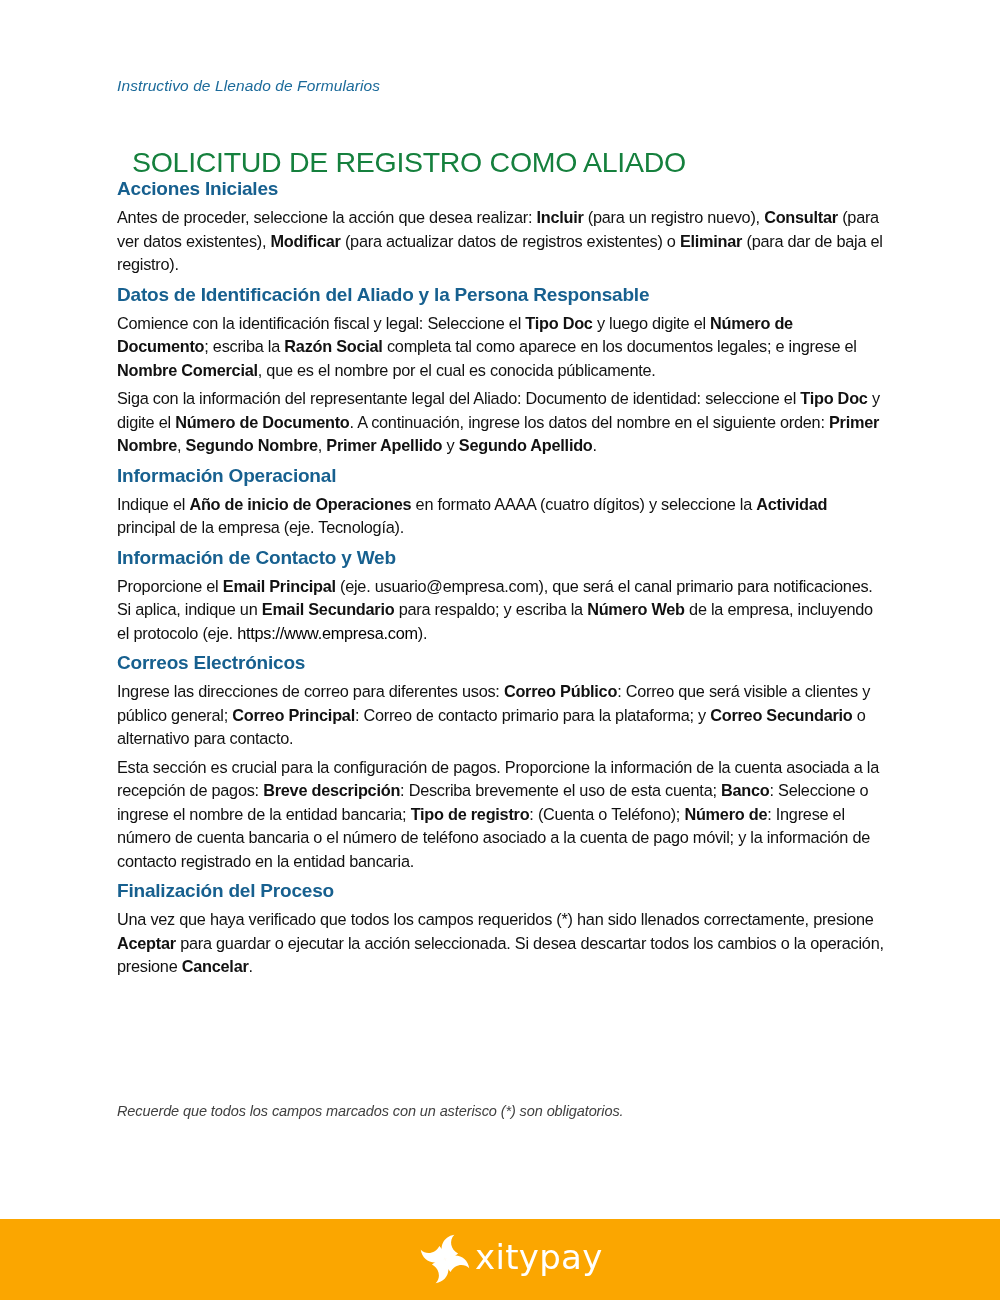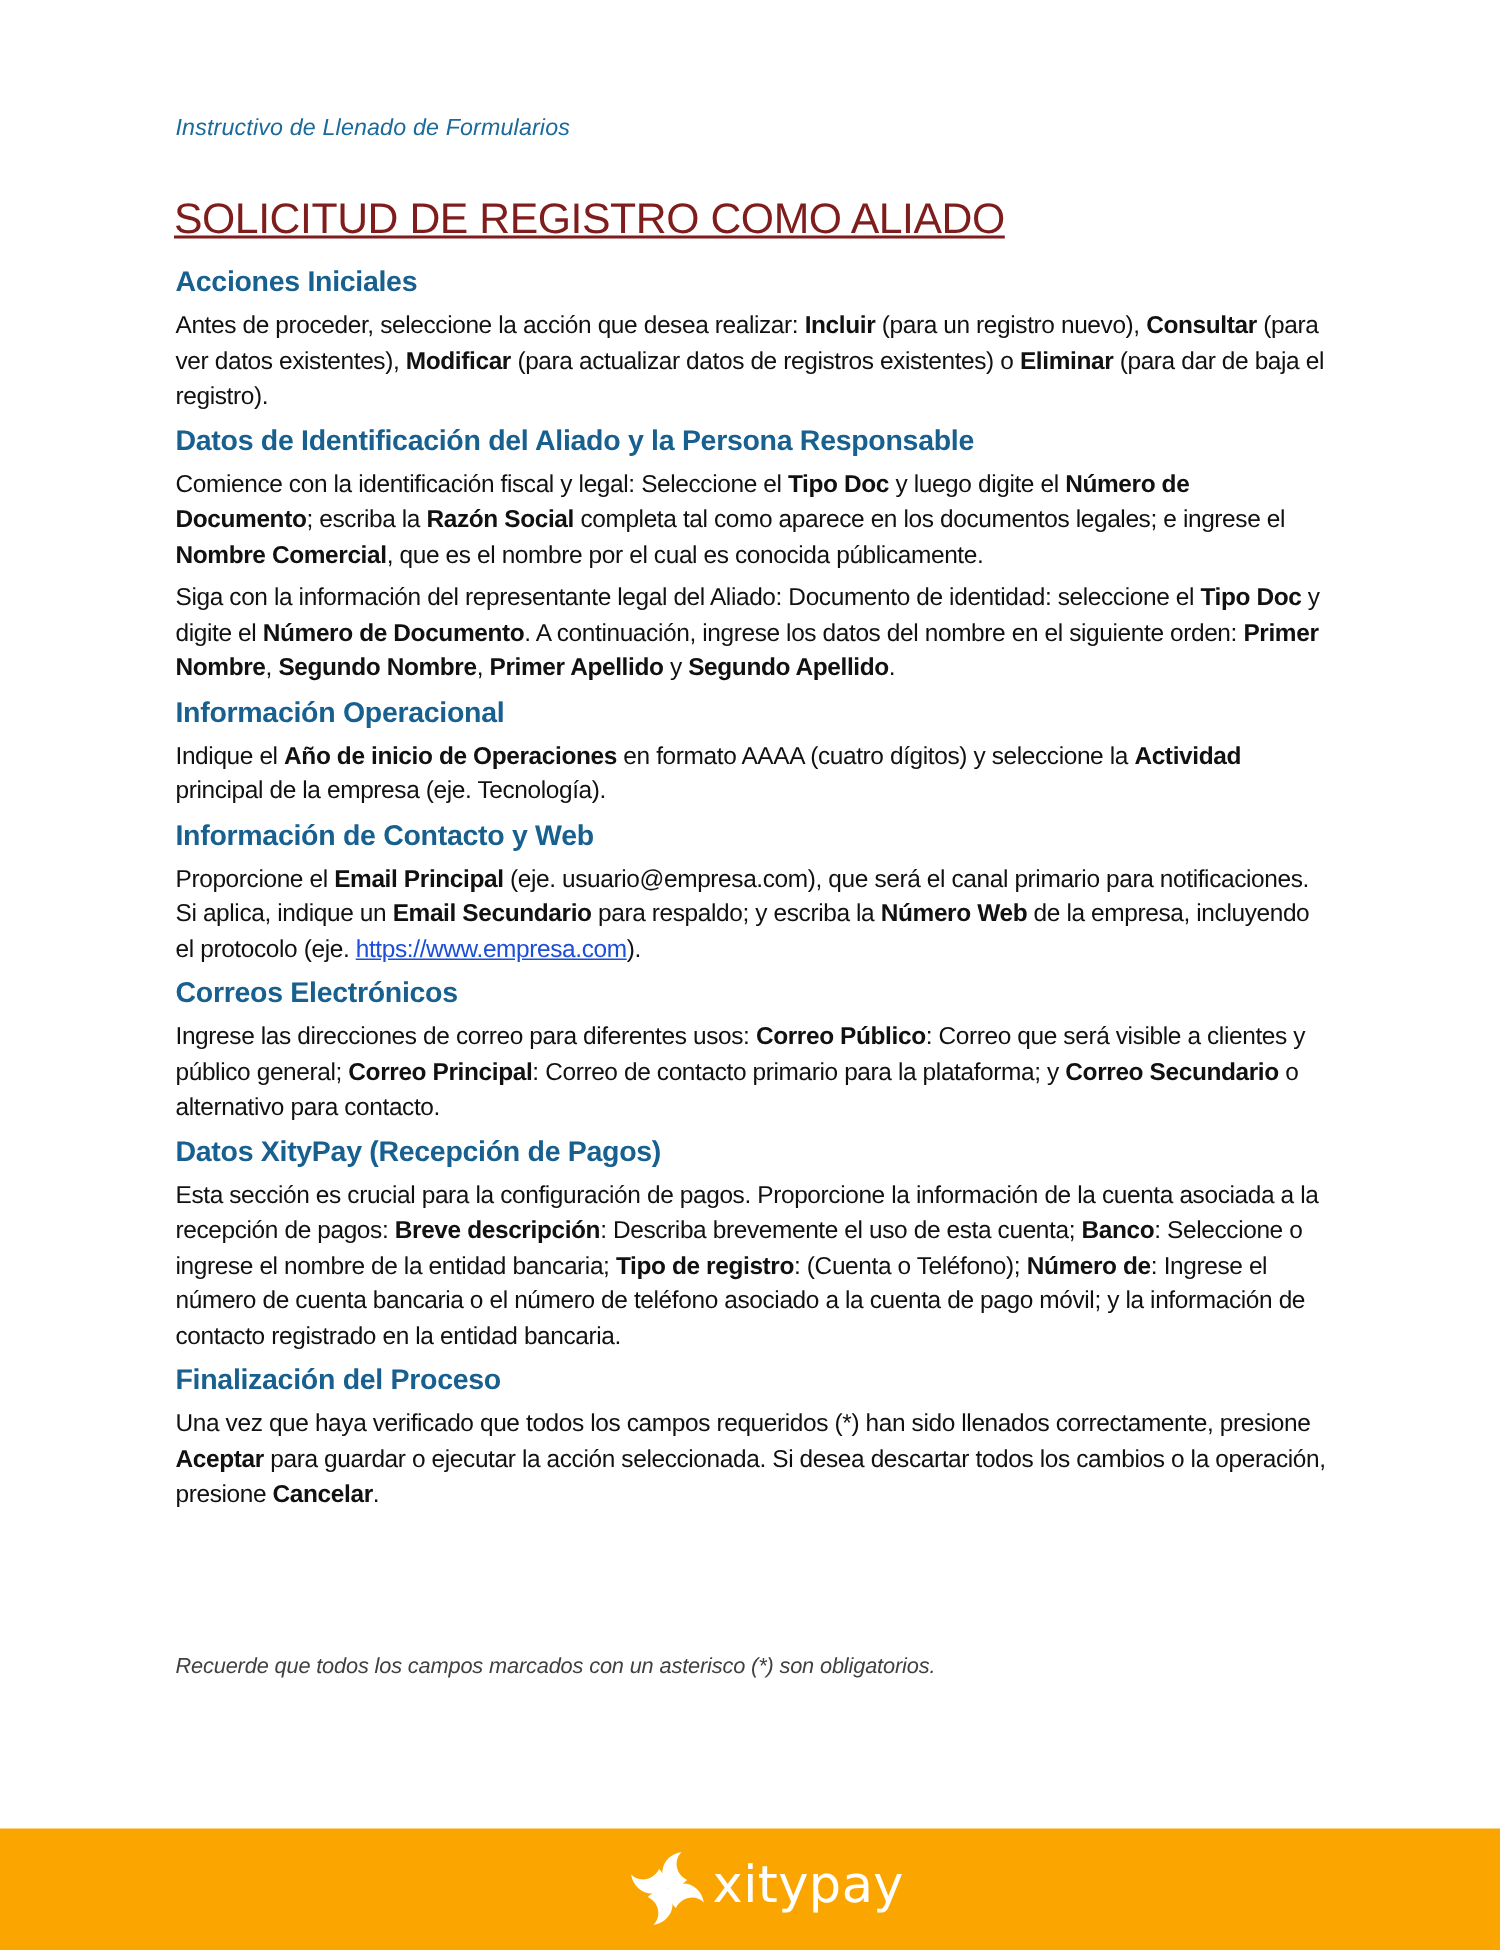--- a/index.html
+++ b/index.html
@@ -10,37 +10,37 @@
       color: #111111;
     }
     .page { position: absolute; left: 117px; top: 0; width: 770px; }
     .doc-header {
       position: absolute; top: 77px; left: 0;
       font-size: 15.5px; color: #1b6a9a; white-space: nowrap;
       letter-spacing: 0.1px;
       font-style: italic;
     }
     .doc-title {
-      position: absolute; top: 130px; left: -1px; margin: 0;
-      font-size: 28.5px; font-weight: normal; color: #7f1d1d;
-      letter-spacing: -0.3px; white-space: nowrap; text-decoration: underline;
+      position: absolute; top: 130px; left: -1px; margin: 16px;
+      font-size: 28.5px; font-weight: normal; color: #15803d;
+      letter-spacing: -0.3px; white-space: nowrap;
     }
     .content { position: absolute; top: 176px; left: 0; width: 770px; }
     .section-heading {
       margin: 0; font-size: 19px; font-weight: bold; color: #17608f;
       line-height: 26px; white-space: nowrap; letter-spacing: -0.2px;
     }
     .para {
       margin: 4px 0 0 0; font-size: 16.3px; line-height: 23.5px;
       color: #111111; letter-spacing: -0.25px; width: 770px;
     }
     .para b { font-weight: bold; }
     .section { margin-bottom: 5px; }
     .para + .para { margin-top: 5px; }
-    .link { color: #1d4ed8; text-decoration: underline; }
+    .link { color: #000000; }
     .note {
       position: absolute; top: 1103px; left: 0;
       font-size: 14.5px; font-style: italic; color: #404040; white-space: nowrap;
       letter-spacing: -0.1px;
     }
     .footer {
       position: absolute; left: 0; top: 1219px; width: 1000px; height: 81px;
       background: #fba600;
     }
     .logo {
@@ -76,21 +76,20 @@
       </div>
       <div class="section">
         <h2 class="section-heading">Información de Contacto y Web</h2>
         <p class="para"><span>Proporcione el </span><b>Email Principal</b><span> (eje. usuario@empresa.com), que será el canal primario para notificaciones. Si aplica, indique un </span><b>Email Secundario</b><span> para respaldo; y escriba la </span><b>Número Web</b><span> de la empresa, incluyendo el protocolo (eje. </span><a class="link">https://www.empresa.com</a><span>).</span></p>
       </div>
       <div class="section">
         <h2 class="section-heading">Correos Electrónicos</h2>
         <p class="para"><span>Ingrese las direcciones de correo para diferentes usos: </span><b>Correo Público</b><span>: Correo que será visible a clientes y público general; </span><b>Correo Principal</b><span>: Correo de contacto primario para la plataforma; y </span><b>Correo Secundario</b><span> o alternativo para contacto.</span></p>
       </div>
       <div class="section">
-        <h2 class="section-heading">Datos XityPay (Recepción de Pagos)</h2>
         <p class="para"><span>Esta sección es crucial para la configuración de pagos. Proporcione la información de la cuenta asociada a la recepción de pagos: </span><b>Breve descripción</b><span>: Describa brevemente el uso de esta cuenta; </span><b>Banco</b><span>: Seleccione o ingrese el nombre de la entidad bancaria; </span><b>Tipo de registro</b><span>: (Cuenta o Teléfono); </span><b>Número de</b><span>: Ingrese el número de cuenta bancaria o el número de teléfono asociado a la cuenta de pago móvil; y la información de contacto registrado en la entidad bancaria.</span></p>
       </div>
       <div class="section">
         <h2 class="section-heading">Finalización del Proceso</h2>
         <p class="para"><span>Una vez que haya verificado que todos los campos requeridos  (*)  han sido llenados correctamente, presione </span><b>Aceptar</b><span> para guardar o ejecutar la acción seleccionada. Si desea descartar todos los cambios o la operación, presione </span><b>Cancelar</b><span>.</span></p>
       </div>
     </div>
   <div class="note">Recuerde que todos los campos marcados con un asterisco  (*)  son obligatorios.</div>
 </div>
 

